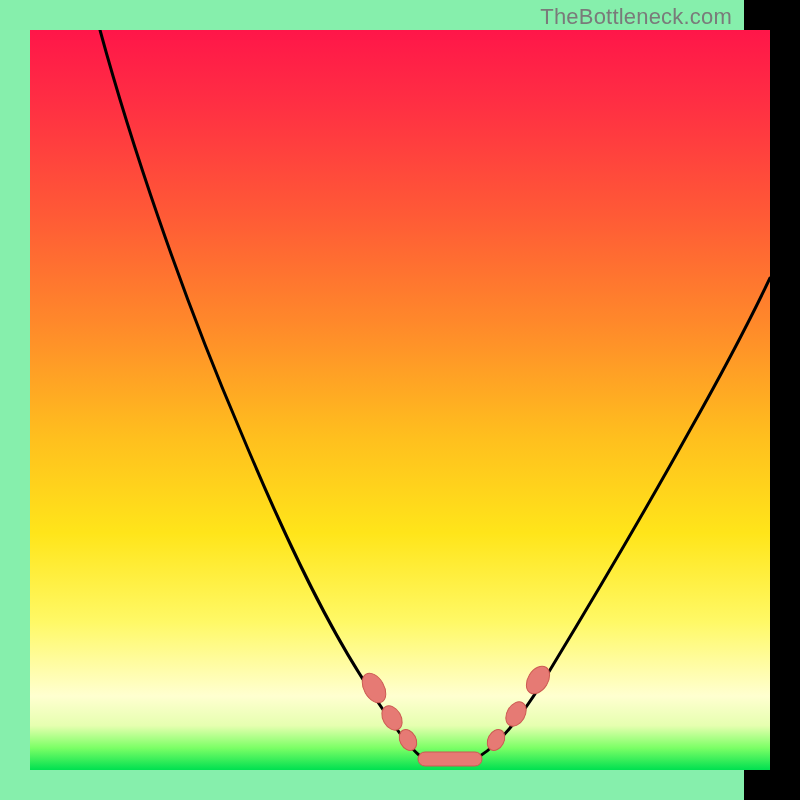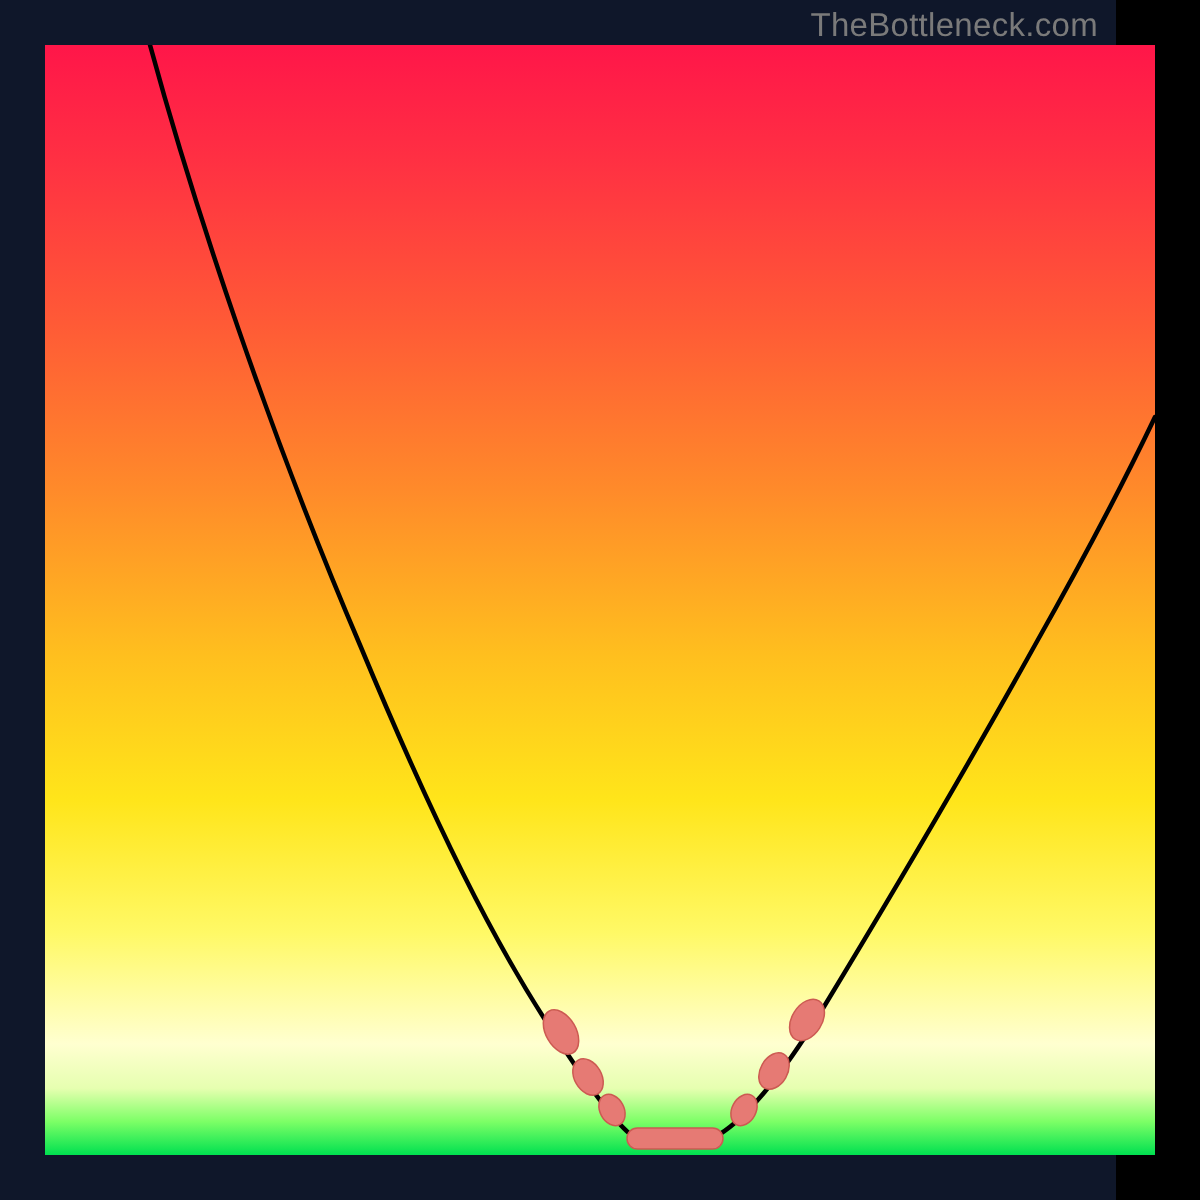--- a/index.html
+++ b/index.html
@@ -10,21 +10,21 @@
     overflow: hidden;
     background: #000;
     font-family: Arial, Helvetica, sans-serif;
   }
   .frame {
     position: absolute;
     left: 0;
     top: 0;
     width: 744px;
     height: 800px;
-    background: #0f172a;
+    background: #86efac;
   }
   .plot {
     position: absolute;
     left: 30px;
     top: 30px;
     width: 740px;
     height: 740px;
     
     background: linear-gradient(
       to bottom,

